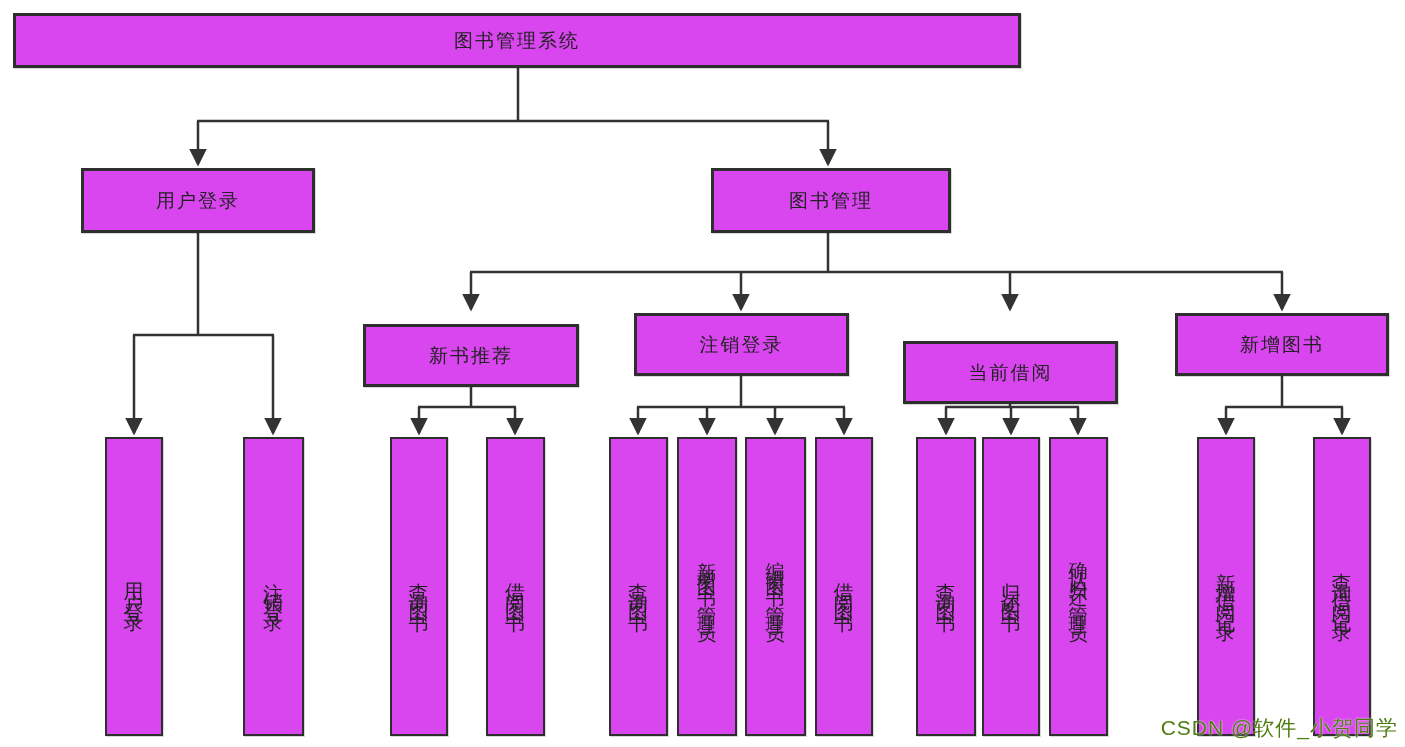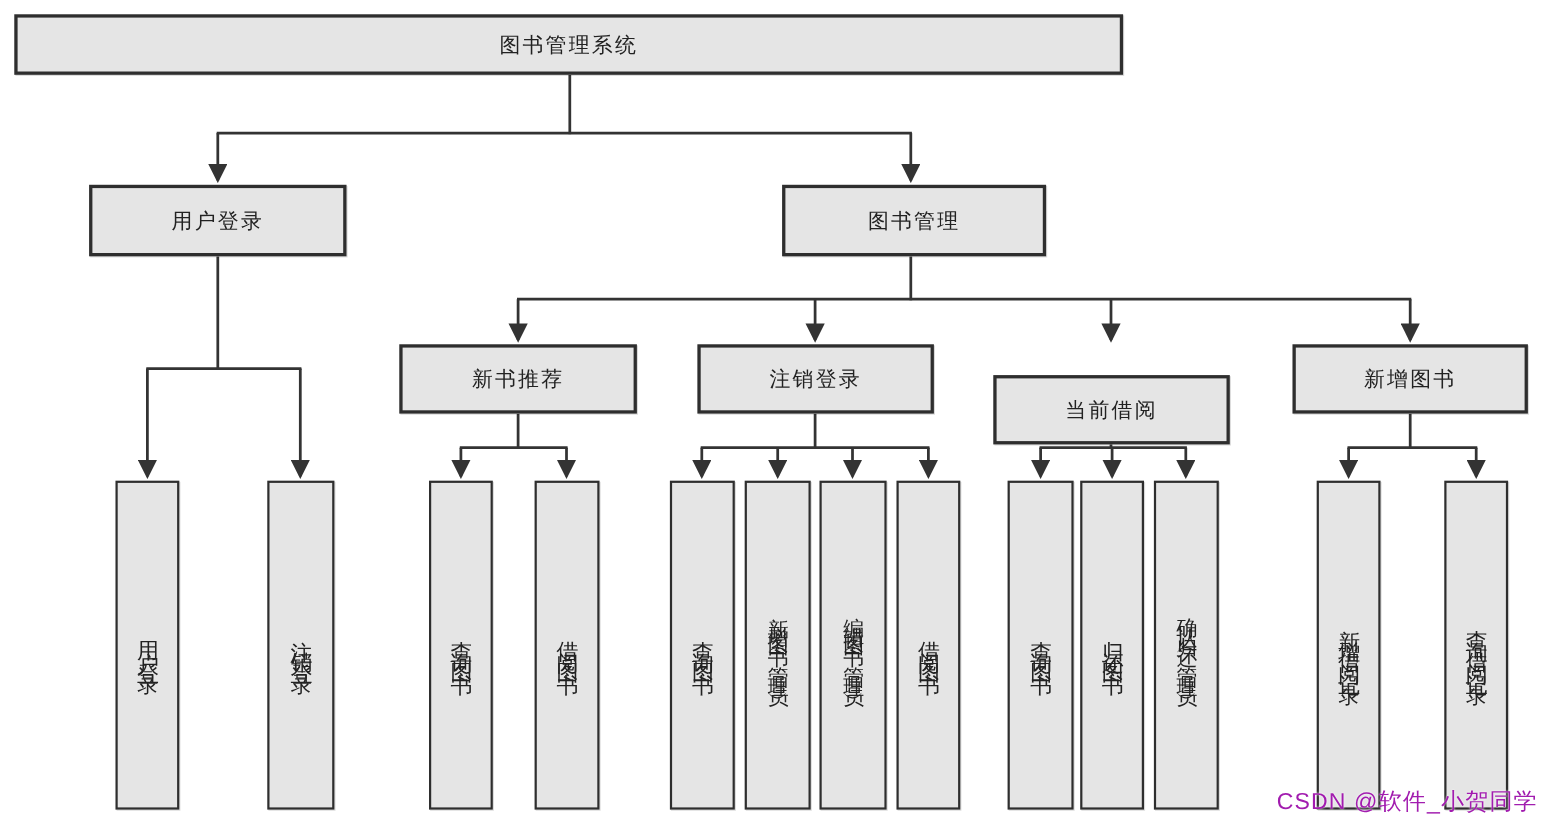--- a/index.html
+++ b/index.html
@@ -10,21 +10,21 @@
     font-family:"Liberation Sans","DejaVu Sans",sans-serif;
     overflow:hidden;
   }
   .connectors{position:absolute;left:0;top:0;z-index:1;}
   .connectors line, .connectors polyline{
     stroke:#333333;stroke-width:2.5;fill:none;
   }
   .node{
     position:absolute;
     box-sizing:border-box;
-    background:#e5e5e5;
+    background:#d946ef;
     border:3px solid #2e2e2e;
     display:flex;align-items:center;justify-content:center;
     color:#222222;
     z-index:2;
     box-shadow:1px 1px 0 rgba(0,0,0,0.15);
   }
   .hbox{
     font-size:19px;
     letter-spacing:2px;
     white-space:nowrap;
@@ -36,21 +36,21 @@
     font-size:20px;
     letter-spacing:10px;
     line-height:1;
     text-align:center;
   }
   .vbox.long{letter-spacing:9px;font-size:19px;}
   .watermark{
     position:absolute;
     right:7px;bottom:5px;
     font-size:21px;
-    color:#a21caf;
+    color:#4d7c0f;
     z-index:3;
     letter-spacing:1px;
     white-space:nowrap;
     text-shadow:0 0 2px #ffffff;
   }
 </style>
 </head>
 <body>
 
 <div class="stage">
@@ -101,21 +101,21 @@
     <line x1="1225" y1="407" x2="1343" y2="407"></line>
     <line x1="1226" y1="407" x2="1226" y2="433" marker-end="url(#ah)"></line>
     <line x1="1342" y1="407" x2="1342" y2="433" marker-end="url(#ah)"></line>
   </svg>
 
   <div class="node hbox" style="left:13px;top:13px;width:1008px;height:55px;">图书管理系统</div>
 
   <div class="node hbox" style="left:81px;top:168px;width:234px;height:65px;">用户登录</div>
   <div class="node hbox" style="left:711px;top:168px;width:240px;height:65px;">图书管理</div>
 
-  <div class="node hbox" style="left:363px;top:313px;width:216px;height:63px;">新书推荐</div>
+  <div class="node hbox" style="left:363px;top:324px;width:216px;height:63px;">新书推荐</div>
   <div class="node hbox" style="left:634px;top:313px;width:215px;height:63px;">注销登录</div>
   <div class="node hbox" style="left:903px;top:313px;width:215px;height:63px;margin-top:28px;">当前借阅</div>
   <div class="node hbox" style="left:1175px;top:313px;width:214px;height:63px;">新增图书</div>
 
   <div class="node vbox" style="left:105px;top:437px;width:58px;height:299px;">用户登录</div>
   <div class="node vbox" style="left:243px;top:437px;width:61px;height:299px;">注销登录</div>
 
   <div class="node vbox" style="left:390px;top:437px;width:58px;height:299px;">查询图书</div>
   <div class="node vbox" style="left:486px;top:437px;width:59px;height:299px;">借阅图书</div>
 

